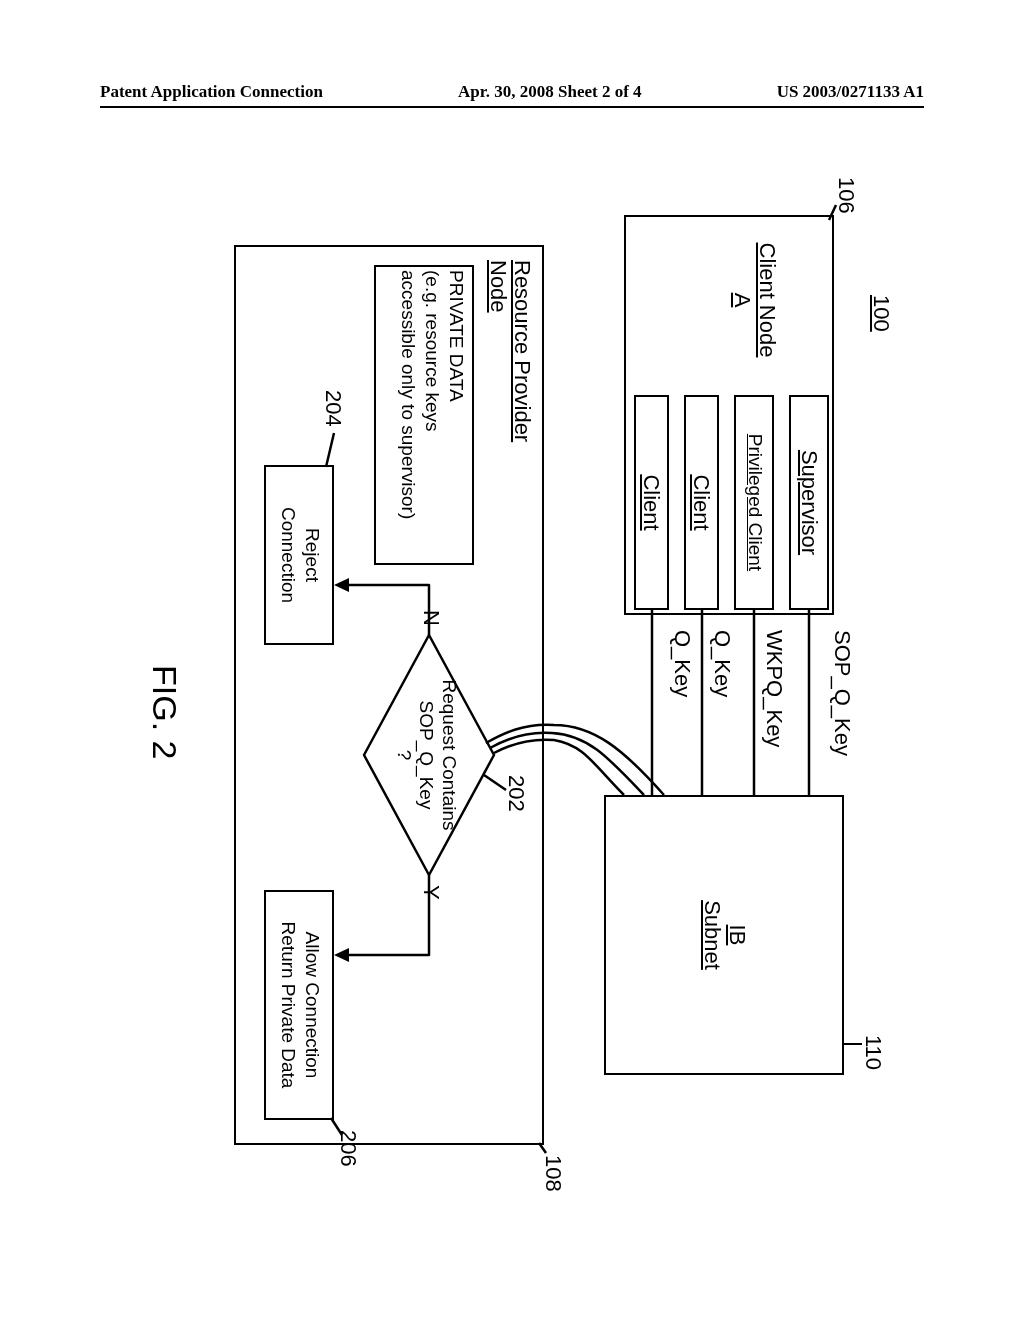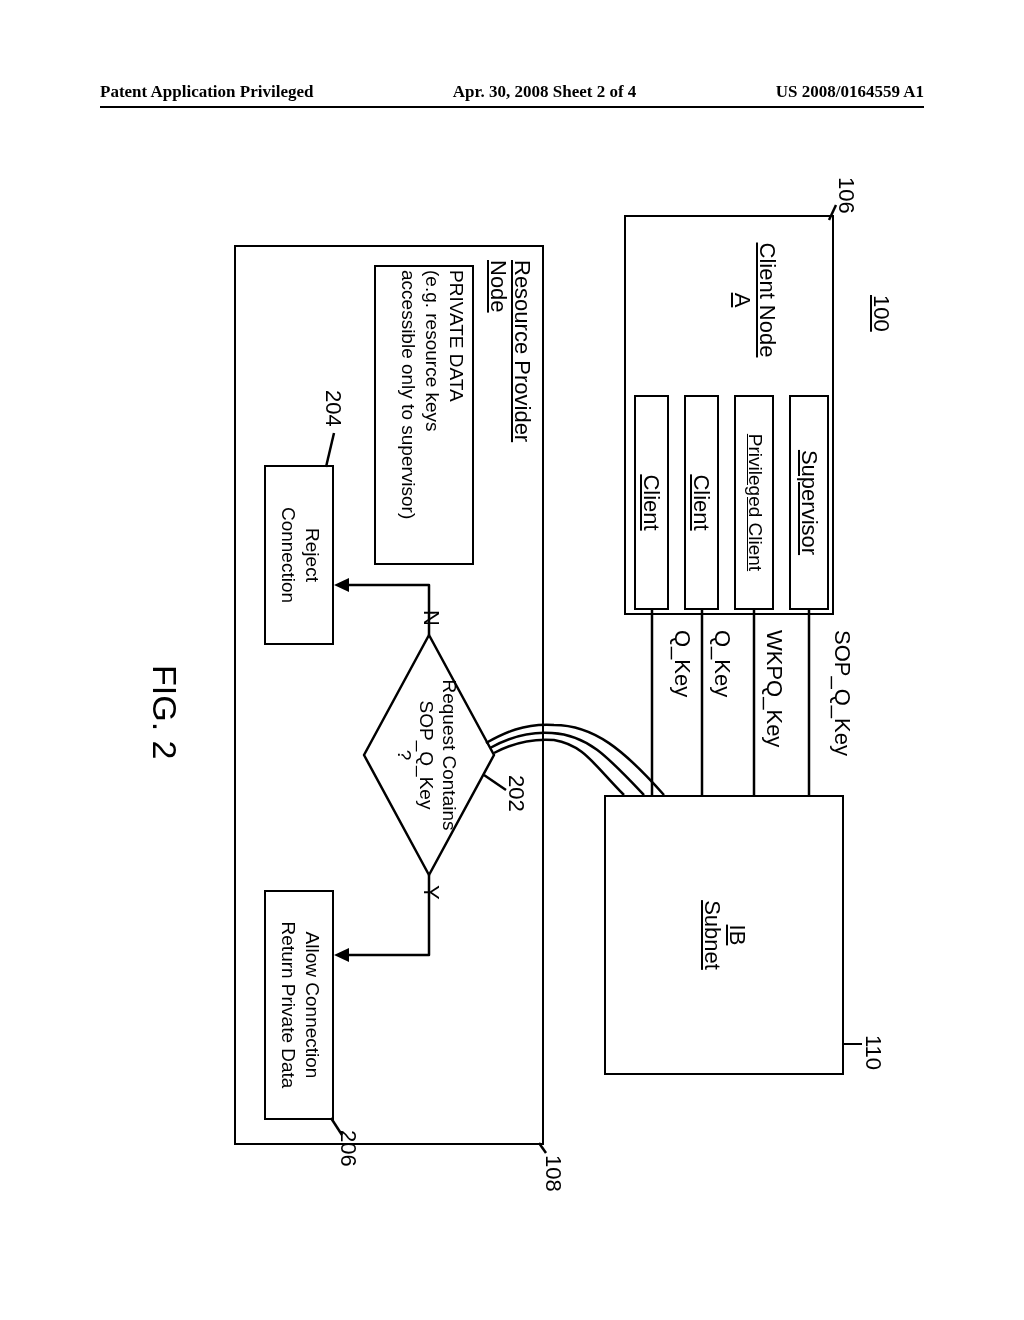--- a/index.html
+++ b/index.html
@@ -88,23 +88,23 @@
     fill: none;
     stroke-linejoin: round;
   }
   svg.wires polygon.head { fill: #000; stroke: none; }
 </style>
 </head>
 <body>
 
 <div class="page">
   <div class="header">
-    <span>Patent Application Privileged</span>
+    <span>Patent Application Connection</span>
     <span>Apr. 30, 2008  Sheet 2 of 4</span>
-    <span>US 2008/0164559 A1</span>
+    <span>US 2003/0271133 A1</span>
   </div>
   <div class="hr"></div>
 
   <div class="diagram-wrap">
     <div class="diagram">
 
       <div class="tag u" style="left:140px; top:30px;">100</div>
 
       <div class="box" style="left:60px; top:90px; width:400px; height:210px;"></div>
 

